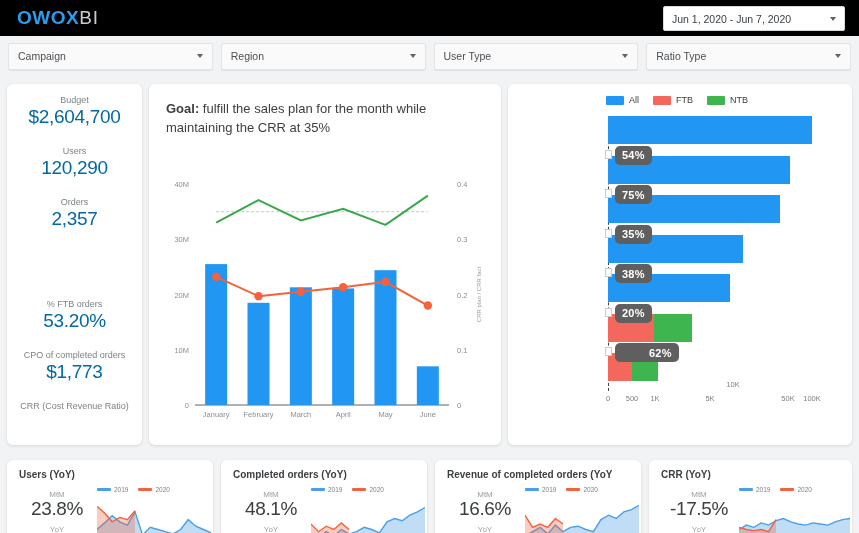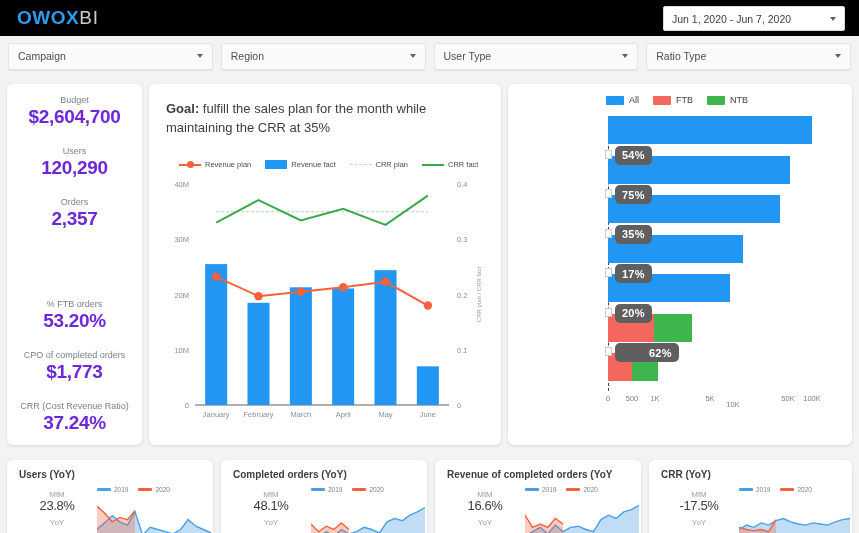--- a/index.html
+++ b/index.html
@@ -50,21 +50,21 @@
     position: absolute; background: #fff; border-radius: 6px;
     box-shadow: 0 1px 3px rgba(60,64,67,.16);
   }
   
   #kpi-card  { left: 7px;   top: 84px; width: 135px; height: 361px; }
   #goal-card { left: 149px; top: 84px; width: 352px; height: 361px; }
   #bar-card  { left: 508px; top: 84px; width: 344px; height: 361px; }
 
   .kpi { position: absolute; width: 100%; text-align: center; }
   .kpi-label { font-size: 9px; color: #7d8286; }
-  .kpi-value { font-size: 19px; color: #6d28d9; font-weight: 700; margin-top: 1px; letter-spacing: -.3px; }
+  .kpi-value { font-size: 19px; color: #0369a1; font-weight: 400; margin-top: 1px; letter-spacing: -.3px; }
 
   
   .goal-text {
     position: absolute; left: 17px; top: 16px; width: 300px;
     font-size: 13px; color: #3c4043; line-height: 1.45;
   }
   .goal-text b { font-weight: bold; }
   .legend {
     position: absolute; left: 30px; top: 76px; width: 300px;
     display: flex; gap: 14px; align-items: center;
@@ -110,21 +110,21 @@
   #mini1 { left: 221px; width: 206px; }
   #mini2 { left: 435px; width: 206px; }
   #mini3 { left: 649px; width: 203px; }
   .mini-title { position: absolute; left: 12px; top: 9px; font-size: 10px;
                 color: #3c4043; font-weight: bold; white-space: nowrap; }
   .mini-legend { position: absolute; top: 26px; display: flex; gap: 10px; }
   .mini-lg { display: flex; align-items: center; gap: 3px; font-size: 6.5px; color: #7d8286; }
   .mini-lg-box { width: 14px; height: 2.5px; border-radius: 1px; }
   .mini-metric { position: absolute; left: 14px; top: 30px; width: 72px; text-align: center; }
   .mini-mlabel { font-size: 8px; color: #9aa0a6; }
-  .mini-mvalue { font-size: 13px; color: #3c4043; letter-spacing: -.4px; margin-top: -1px; }
+  .mini-mvalue { font-size: 19px; color: #3c4043; letter-spacing: -.4px; margin-top: -1px; }
   .mini-mlabel2 { font-size: 8px; color: #9aa0a6; margin-top: 5px; }
 
   .tick { font-size: 7.5px; fill: #8a8f94; font-family: "Liberation Sans", sans-serif; }
   .axtitle { font-size: 6px; fill: #9aa0a6; font-family: "Liberation Sans", sans-serif; }
 </style>
 </head>
 <body>
 
 <div class="topbar">
   <div class="logo">
@@ -171,48 +171,27 @@
     <div class="kpi" style="top: 215px;">
       <div class="kpi-label">% FTB orders</div>
       <div class="kpi-value">53.20%</div>
     </div>
     <div class="kpi" style="top: 266px;">
       <div class="kpi-label">CPO of completed orders</div>
       <div class="kpi-value">$1,773</div>
     </div>
     <div class="kpi" style="top: 317px;">
       <div class="kpi-label">CRR (Cost Revenue Ratio)</div>
-      <div class="kpi-value">37.24%</div>
     </div>
   </div>
 
 <div class="card" id="goal-card">
   <div class="goal-text">
     <b>Goal:</b><span> fulfill the sales plan for the month while maintaining the CRR at 35%</span>
   </div>
-  <div class="legend" id="combo-legend">
-      <div class="lg">
-        <span class="lg-line" style="background: rgb(244, 97, 60);">
-          <span class="lg-dot" style="background: rgb(244, 97, 60);"></span>
-        </span>
-        <span>Revenue plan</span>
-      </div>
-      <div class="lg">
-        <span class="lg-box" style="background: rgb(33, 150, 243);"></span>
-        <span>Revenue fact</span>
-      </div>
-      <div class="lg">
-        <span class="lg-dash"></span>
-        <span>CRR plan</span>
-      </div>
-      <div class="lg">
-        <span class="lg-line" style="background: rgb(58, 168, 74);"></span>
-        <span>CRR fact</span>
-      </div>
-    </div>
   <svg class="plot" id="combo-plot" viewBox="0 0 352 361">
       <text x="40" y="324" text-anchor="end" class="tick">0</text>
       <text x="40" y="268.75" text-anchor="end" class="tick">10M</text>
       <text x="40" y="213.5" text-anchor="end" class="tick">20M</text>
       <text x="40" y="158.25" text-anchor="end" class="tick">30M</text>
       <text x="40" y="103" text-anchor="end" class="tick">40M</text>
       <text x="308" y="324" text-anchor="start" class="tick">0</text>
       <text x="308" y="268.75" text-anchor="start" class="tick">0.1</text>
       <text x="308" y="213.5" text-anchor="start" class="tick">0.2</text>
       <text x="308" y="158.25000000000003" text-anchor="start" class="tick">0.3</text>
@@ -266,34 +245,34 @@
       <div class="ref-tick" style="left: 96.5px; top: 65.5px;"></div>
       <div class="pct-badge" style="left: 107px; top: 61.5px;">54%</div>
       <div class="hbar" style="left: 100px; top: 111px; width: 171.823px; background: rgb(33, 150, 243);"></div>
       <div class="ref-tick" style="left: 96.5px; top: 105px;"></div>
       <div class="pct-badge" style="left: 107px; top: 101px;">75%</div>
       <div class="hbar" style="left: 100px; top: 150.5px; width: 134.956px; background: rgb(33, 150, 243);"></div>
       <div class="ref-tick" style="left: 96.5px; top: 144.5px;"></div>
       <div class="pct-badge" style="left: 107px; top: 140.5px;">35%</div>
       <div class="hbar" style="left: 100px; top: 190px; width: 122.431px; background: rgb(33, 150, 243);"></div>
       <div class="ref-tick" style="left: 96.5px; top: 184px;"></div>
-      <div class="pct-badge" style="left: 107px; top: 180px;">17%</div>
+      <div class="pct-badge" style="left: 107px; top: 180px;">38%</div>
       <div class="hbar" style="left: 100px; top: 229.5px; width: 45.627px; background: rgb(244, 103, 92);"></div>
       <div class="hbar" style="left: 145.627px; top: 229.5px; width: 38.58px; background: rgb(63, 181, 80);"></div>
       <div class="ref-tick" style="left: 96.5px; top: 223.5px;"></div>
       <div class="pct-badge" style="left: 107px; top: 219.5px;">20%</div>
       <div class="hbar" style="left: 100px; top: 269px; width: 24.3413px; background: rgb(244, 103, 92);"></div>
       <div class="hbar" style="left: 124.341px; top: 269px; width: 25.4928px; background: rgb(63, 181, 80);"></div>
       <div class="ref-tick" style="left: 96.5px; top: 263px;"></div>
       <div class="pct-badge" style="left: 107px; top: 259px; padding-left: 34px;">62%</div>
       <div class="hx-label" style="left: 86px; top: 310px; width: 28px;">0</div>
       <div class="hx-label" style="left: 110px; top: 310px; width: 28px;">500</div>
       <div class="hx-label" style="left: 133px; top: 310px; width: 28px;">1K</div>
       <div class="hx-label" style="left: 188px; top: 310px; width: 28px;">5K</div>
-      <div class="hx-label" style="left: 211px; top: 316px; width: 28px;">10K</div>
+      <div class="hx-label" style="left: 211px; top: 296px; width: 28px;">10K</div>
       <div class="hx-label" style="left: 266px; top: 310px; width: 28px;">50K</div>
       <div class="hx-label" style="left: 290px; top: 310px; width: 28px;">100K</div>
     </div>
 </div>
 
 <div class="mini" id="mini0">
     <div class="mini-title">Users (YoY)</div>
     <div class="mini-legend" style="left: 90px;">
       <div class="mini-lg">
         <span class="mini-lg-box" style="background: rgb(74, 159, 232);"></span>

